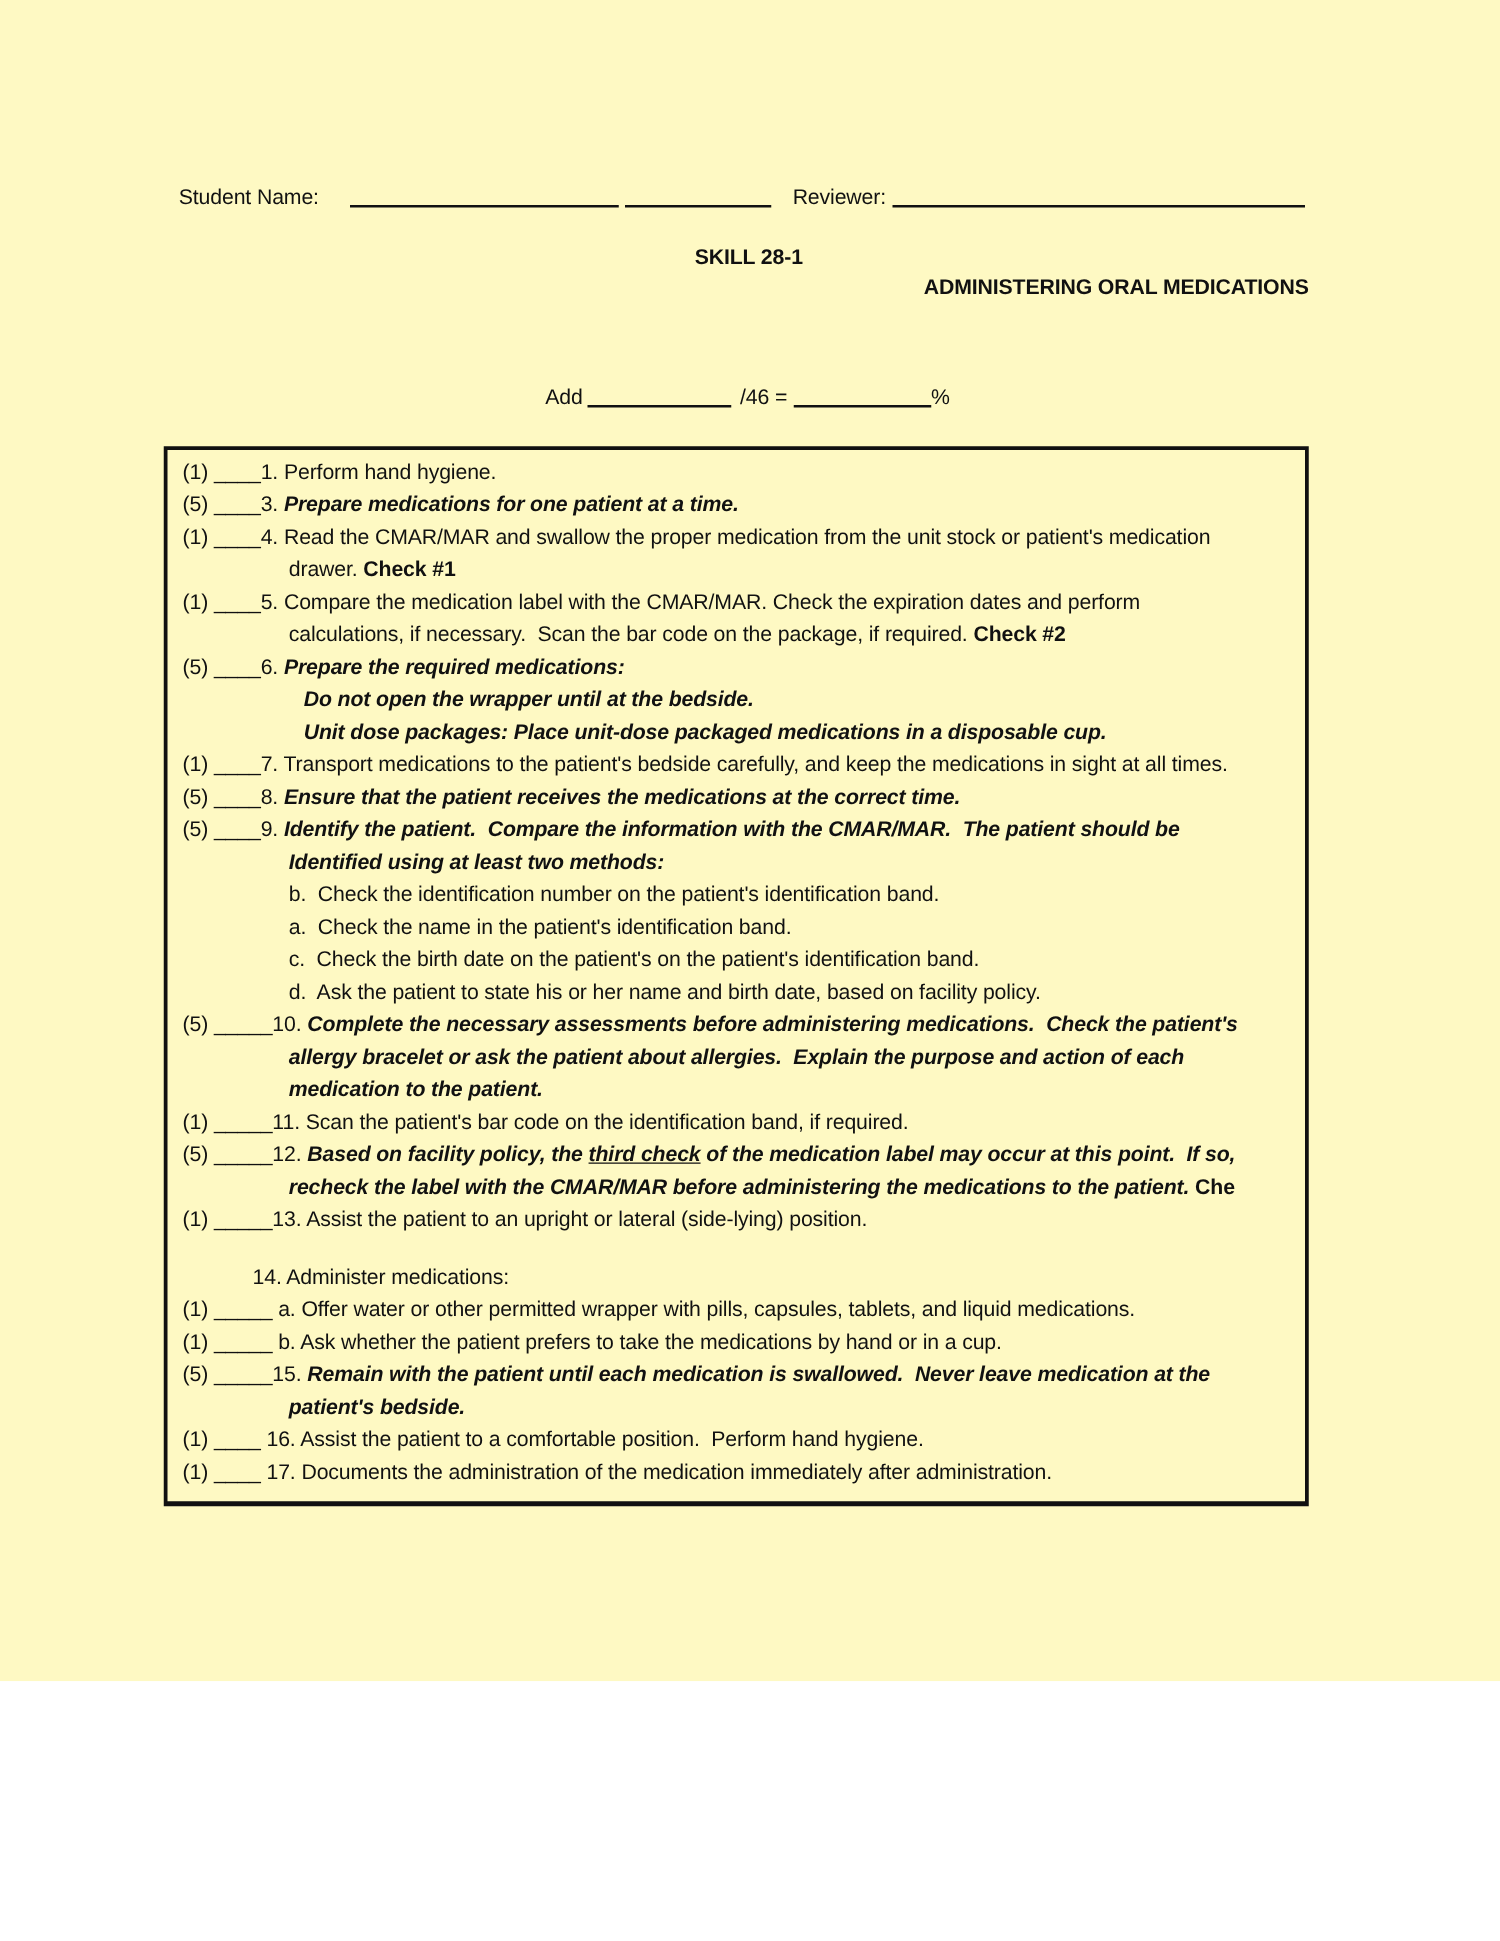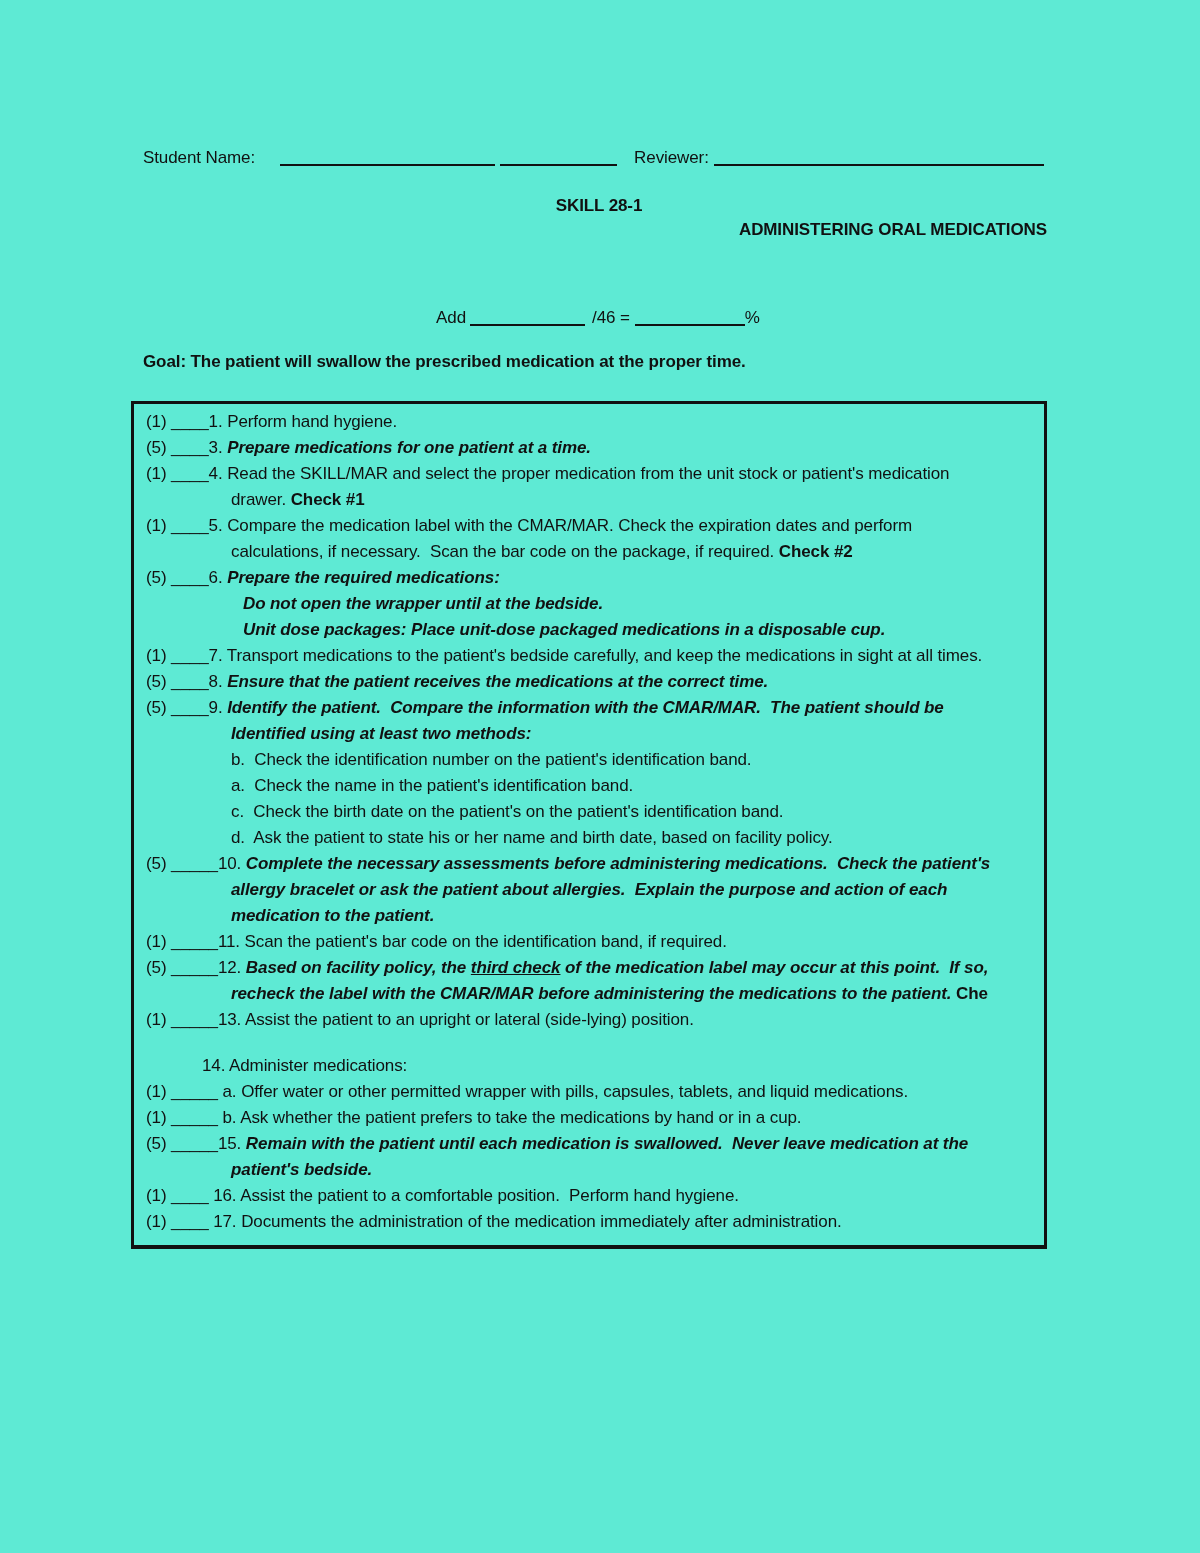--- a/index.html
+++ b/index.html
@@ -1,17 +1,17 @@
 <!DOCTYPE html>
 <html><head>
 <meta charset="utf-8">
 <style>
   html,body { margin:0; padding:0; background:#ffffff; }
   .page {
-    position:relative; width:1200px; height:1553px; background:#5eead4;
+    position:relative; width:1200px; height:1345px; background:#fef9c3;
     font-family:"Liberation Sans","DejaVu Sans",sans-serif;
     color:#111111; letter-spacing:-0.1px;
   }
   .content { position:absolute; left:131px; top:148px; width:916px; }
   .row { font-size:17px; line-height:20px; padding-left:12px; white-space:nowrap; }
   .center { text-align:center; padding-left:20px; font-weight:bold; }
   .skill-title { margin-top:28px; }
   .doc-title { margin-top:4px;text-align:right; }
   .add-row { margin-top:68px; text-align:center; padding-left:18px; font-weight:normal; }
   .goal-row { margin-top:24px; font-weight:bold; }
@@ -50,27 +50,26 @@
     </div>
 
     <div class="row center skill-title">SKILL 28-1</div>
 
     <div class="row center doc-title">ADMINISTERING ORAL MEDICATIONS</div>
 
     <div class="row add-row">
       <span>Add</span><span class="uline u-add-1"></span><span class="lbl-div">/46 =</span><span class="uline u-add-2"></span><span>%</span>
     </div>
 
-    <div class="row goal-row">Goal:  The patient will swallow the prescribed medication at the proper time.</div>
 
     <div class="box">
       <div>
           <div class="line item std"><span>(1)</span> <span>____</span><span>1.</span> <span class="r-n">Perform hand hygiene.</span></div>
           <div class="line item std"><span>(5)</span> <span>____</span><span>3.</span> <span class="r-bi">Prepare medications for one patient at a time.</span></div>
-          <div class="line item std"><span>(1)</span> <span>____</span><span>4.</span> <span class="r-n">Read the SKILL/MAR and select the proper medication from the unit stock or patient's medication</span></div>
+          <div class="line item std"><span>(1)</span> <span>____</span><span>4.</span> <span class="r-n">Read the CMAR/MAR and swallow the proper medication from the unit stock or patient's medication</span></div>
           <div class="line cont"><span class="r-n">drawer. </span><span class="r-b">Check #1</span></div>
           <div class="line item std"><span>(1)</span> <span>____</span><span>5.</span> <span class="r-n">Compare the medication label with the CMAR/MAR. Check the expiration dates and perform</span></div>
           <div class="line cont"><span class="r-n">calculations, if necessary.&nbsp; Scan the bar code on the package, if required. </span><span class="r-b">Check #2</span></div>
           <div class="line item std"><span>(5)</span> <span>____</span><span>6.</span> <span class="r-bi">Prepare the required medications:</span></div>
           <div class="line cont deep"><span class="r-bi">Do not open the wrapper until at the bedside.</span></div>
           <div class="line cont deep"><span class="r-bi">Unit dose packages: Place unit-dose packaged medications in a disposable cup.</span></div>
           <div class="line item std"><span>(1)</span> <span>____</span><span>7.</span> <span class="r-n">Transport medications to the patient's bedside carefully, and keep the medications in sight at all times.</span></div>
           <div class="line item std"><span>(5)</span> <span>____</span><span>8.</span> <span class="r-bi">Ensure that the patient receives the medications at the correct time.</span></div>
           <div class="line item std"><span>(5)</span> <span>____</span><span>9.</span> <span class="r-bi">Identify the patient.&nbsp; Compare the information with the CMAR/MAR.&nbsp; The patient should be</span></div>
           <div class="line cont"><span class="r-bi">Identified using at least two methods:</span></div>

